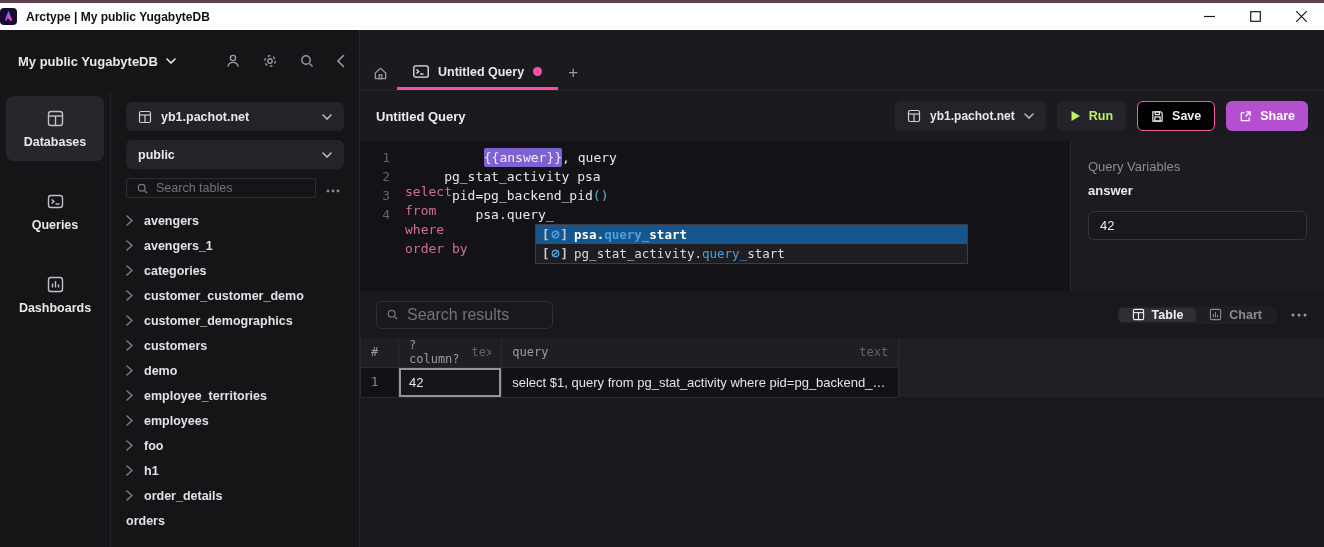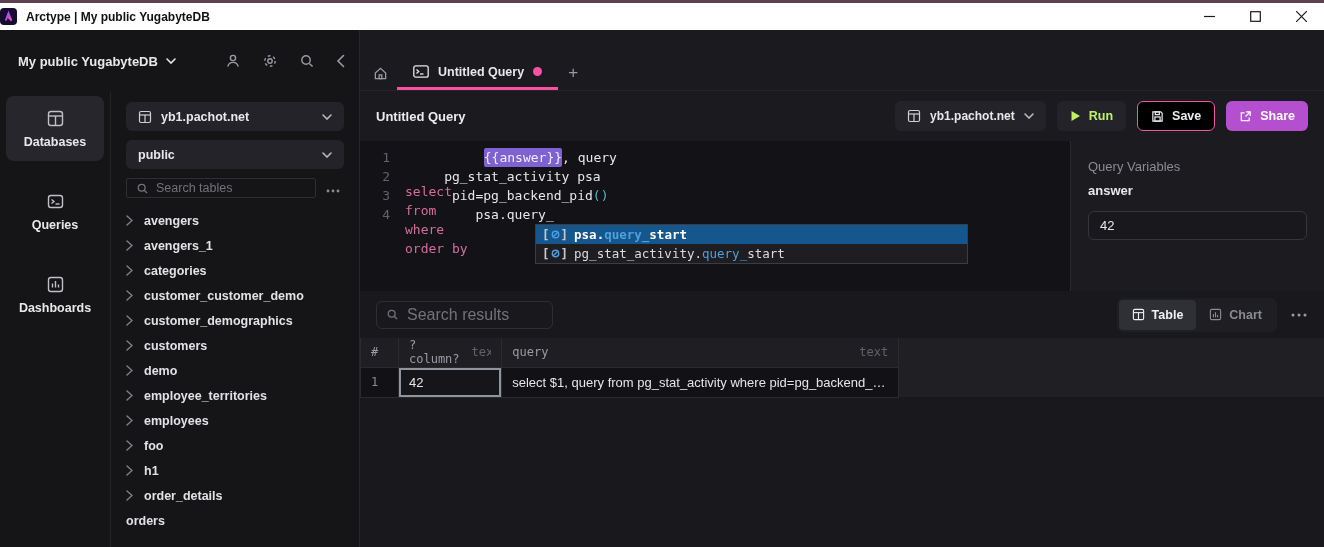--- a/index.html
+++ b/index.html
@@ -84,21 +84,21 @@
   .vars-title { font-size:13px; color:#8b8b93; margin-bottom:9px; }
   .var-name { font-size:13px; font-weight:700; color:#e8e8ea; margin-bottom:13px; }
   .var-input { height:29px; background:#18181d; border:1px solid #35353c; border-radius:6px; display:flex; align-items:center; padding:0 11px; color:#e8e8ea; font-size:13px; cursor:text; }
 
   
   .results { flex:1; display:flex; flex-direction:column; background:#19191d; min-height:0; }
   .results-toolbar { height:47px; display:flex; align-items:center; justify-content:space-between; padding:0 13px 0 16px; }
   .results-search { width:177px; height:28px; border:1px solid #2e2e34; border-radius:6px; display:flex; align-items:center; gap:8px; padding:0 9px; color:#72727a; }
   .results-right { display:flex; align-items:center; gap:10px; }
   .segmented { background:#1e1e23; border-radius:6px; padding:2px; display:flex; }
-  .seg-btn { height:30px; border:none; border-radius:4px; display:flex; align-items:center; gap:7px; padding:0 13px; font-size:12.5px; font-weight:700; cursor:pointer; background:transparent; color:#8a8a92; }
+  .seg-btn { height:14px; border:none; border-radius:4px; display:flex; align-items:center; gap:7px; padding:0 13px; font-size:12.5px; font-weight:700; cursor:pointer; background:transparent; color:#8a8a92; }
   .seg-btn.active { background:#2f2f36; color:#f0f0f2; }
   .ellipsis-btn { background:none; border:none; color:#9a9aa2; cursor:pointer; display:flex; padding:0 4px; }
 
   .results-body { flex:1; display:flex; align-items:flex-start; min-height:0; }
   .rtable { border-collapse:collapse; flex:none; }
   .rtable th { background:#1e1e23; font-family:"DejaVu Sans Mono", monospace; font-weight:400; font-size:12px; color:#9b9ba3; text-align:left; height:29px; padding:0 10px; border:1px solid #2a2a2f; border-top:none; }
   .rtable th .col-wrap { display:flex; align-items:center; justify-content:space-between; gap:10px; }
   .rtable th .col-type { color:#62626b; overflow:hidden; white-space:nowrap; }
   .rtable td { background:#121216; height:30px; padding:0 10px; border:1px solid #2a2a2f; font-size:13px; color:#e5e5e8; white-space:nowrap; }
   .rtable td.row-index { color:#8a8a92; font-family:"DejaVu Sans Mono", monospace; font-size:12px; }

